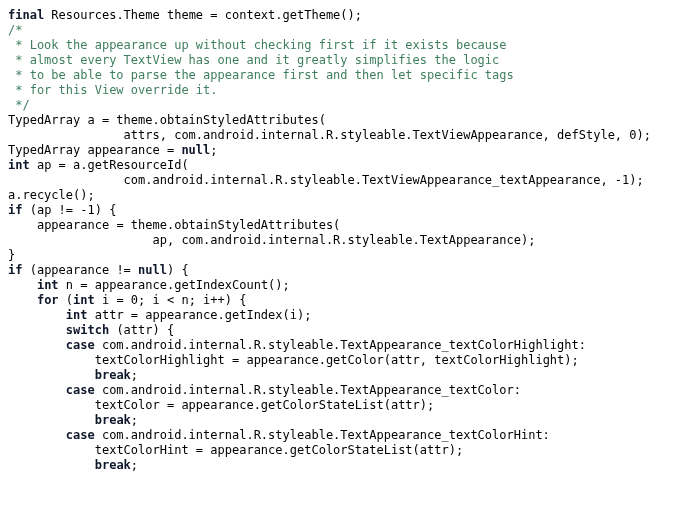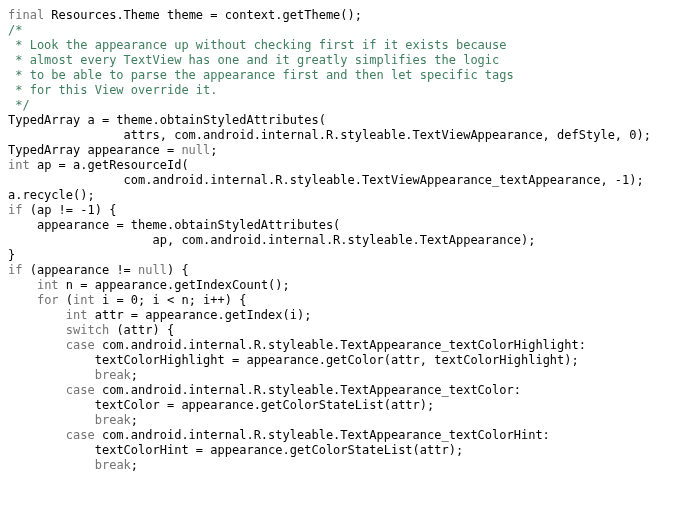--- a/index.html
+++ b/index.html
@@ -10,19 +10,19 @@
     font-size: 12px;
     line-height: 1.25;
     color: #000000;
     width: 681px;
     box-sizing: border-box;
   }
   pre {
     margin: 0;
     white-space: pre;
   }
-  .kw { color: #737373; font-weight: normal; }
+  .kw { color: #0f172a; font-weight: bold; }
   .cmt { color: #3f7f5f; }
 </style>
 </head>
 <body>
 
 <pre id="code"><div><span class="kw">final </span><span>Resources.Theme theme = context.getTheme();</span></div><div><span></span></div><div><span class="cmt">/*</span></div><div><span class="cmt"> * Look the appearance up without checking first if it exists because</span></div><div><span class="cmt"> * almost every TextView has one and it greatly simplifies the logic</span></div><div><span class="cmt"> * to be able to parse the appearance first and then let specific tags</span></div><div><span class="cmt"> * for this View override it.</span></div><div><span class="cmt"> */</span></div><div><span>TypedArray a = theme.obtainStyledAttributes(</span></div><div>                <span>attrs, com.android.internal.R.styleable.TextViewAppearance, defStyle, 0);</span></div><div><span>TypedArray appearance = </span><span class="kw">null</span><span>;</span></div><div><span class="kw">int </span><span>ap = a.getResourceId(</span></div><div>                <span>com.android.internal.R.styleable.TextViewAppearance_textAppearance, -1);</span></div><div><span>a.recycle();</span></div><div><span class="kw">if </span><span>(ap != -1) {</span></div><div>    <span>appearance = theme.obtainStyledAttributes(</span></div><div>                    <span>ap, com.android.internal.R.styleable.TextAppearance);</span></div><div><span>}</span></div><div><span class="kw">if </span><span>(appearance != </span><span class="kw">null</span><span>) {</span></div><div>    <span class="kw">int </span><span>n = appearance.getIndexCount();</span></div><div>    <span class="kw">for </span><span>(</span><span class="kw">int </span><span>i = 0; i &lt; n; i++) {</span></div><div>        <span class="kw">int </span><span>attr = appearance.getIndex(i);</span></div><div><span></span></div><div>        <span class="kw">switch </span><span>(attr) {</span></div><div>        <span class="kw">case </span><span>com.android.internal.R.styleable.TextAppearance_textColorHighlight:</span></div><div>            <span>textColorHighlight = appearance.getColor(attr, textColorHighlight);</span></div><div>            <span class="kw">break</span><span>;</span></div><div><span></span></div><div>        <span class="kw">case </span><span>com.android.internal.R.styleable.TextAppearance_textColor:</span></div><div>            <span>textColor = appearance.getColorStateList(attr);</span></div><div>            <span class="kw">break</span><span>;</span></div><div><span></span></div><div>        <span class="kw">case </span><span>com.android.internal.R.styleable.TextAppearance_textColorHint:</span></div><div>            <span>textColorHint = appearance.getColorStateList(attr);</span></div><div>            <span class="kw">break</span><span>;</span></div></pre>
 
 </body></html>

